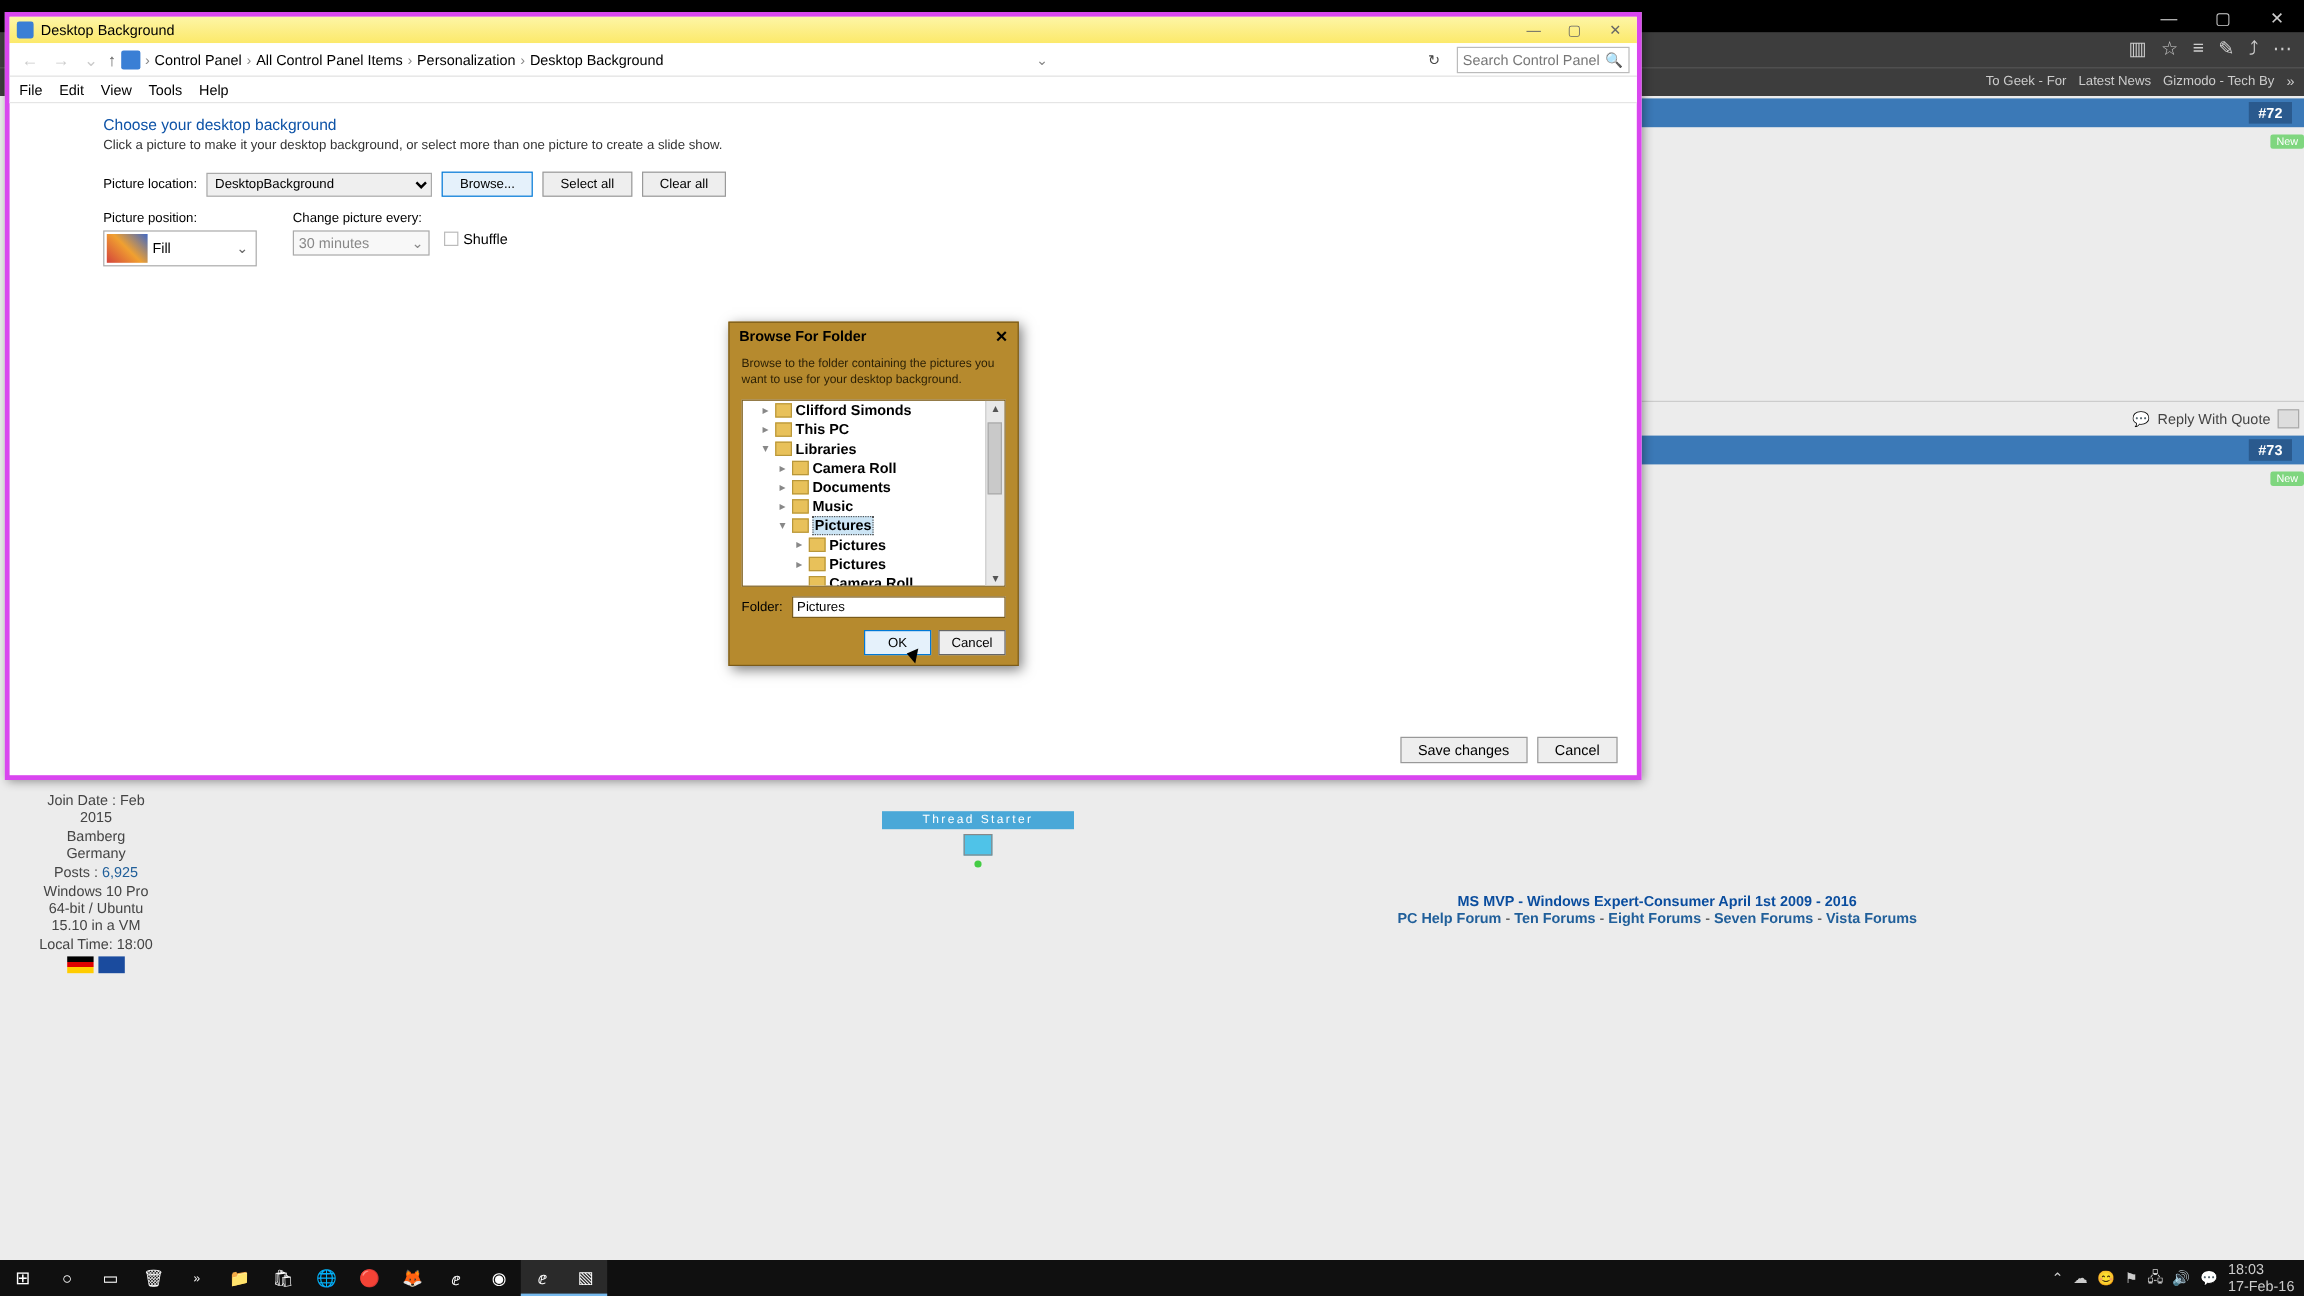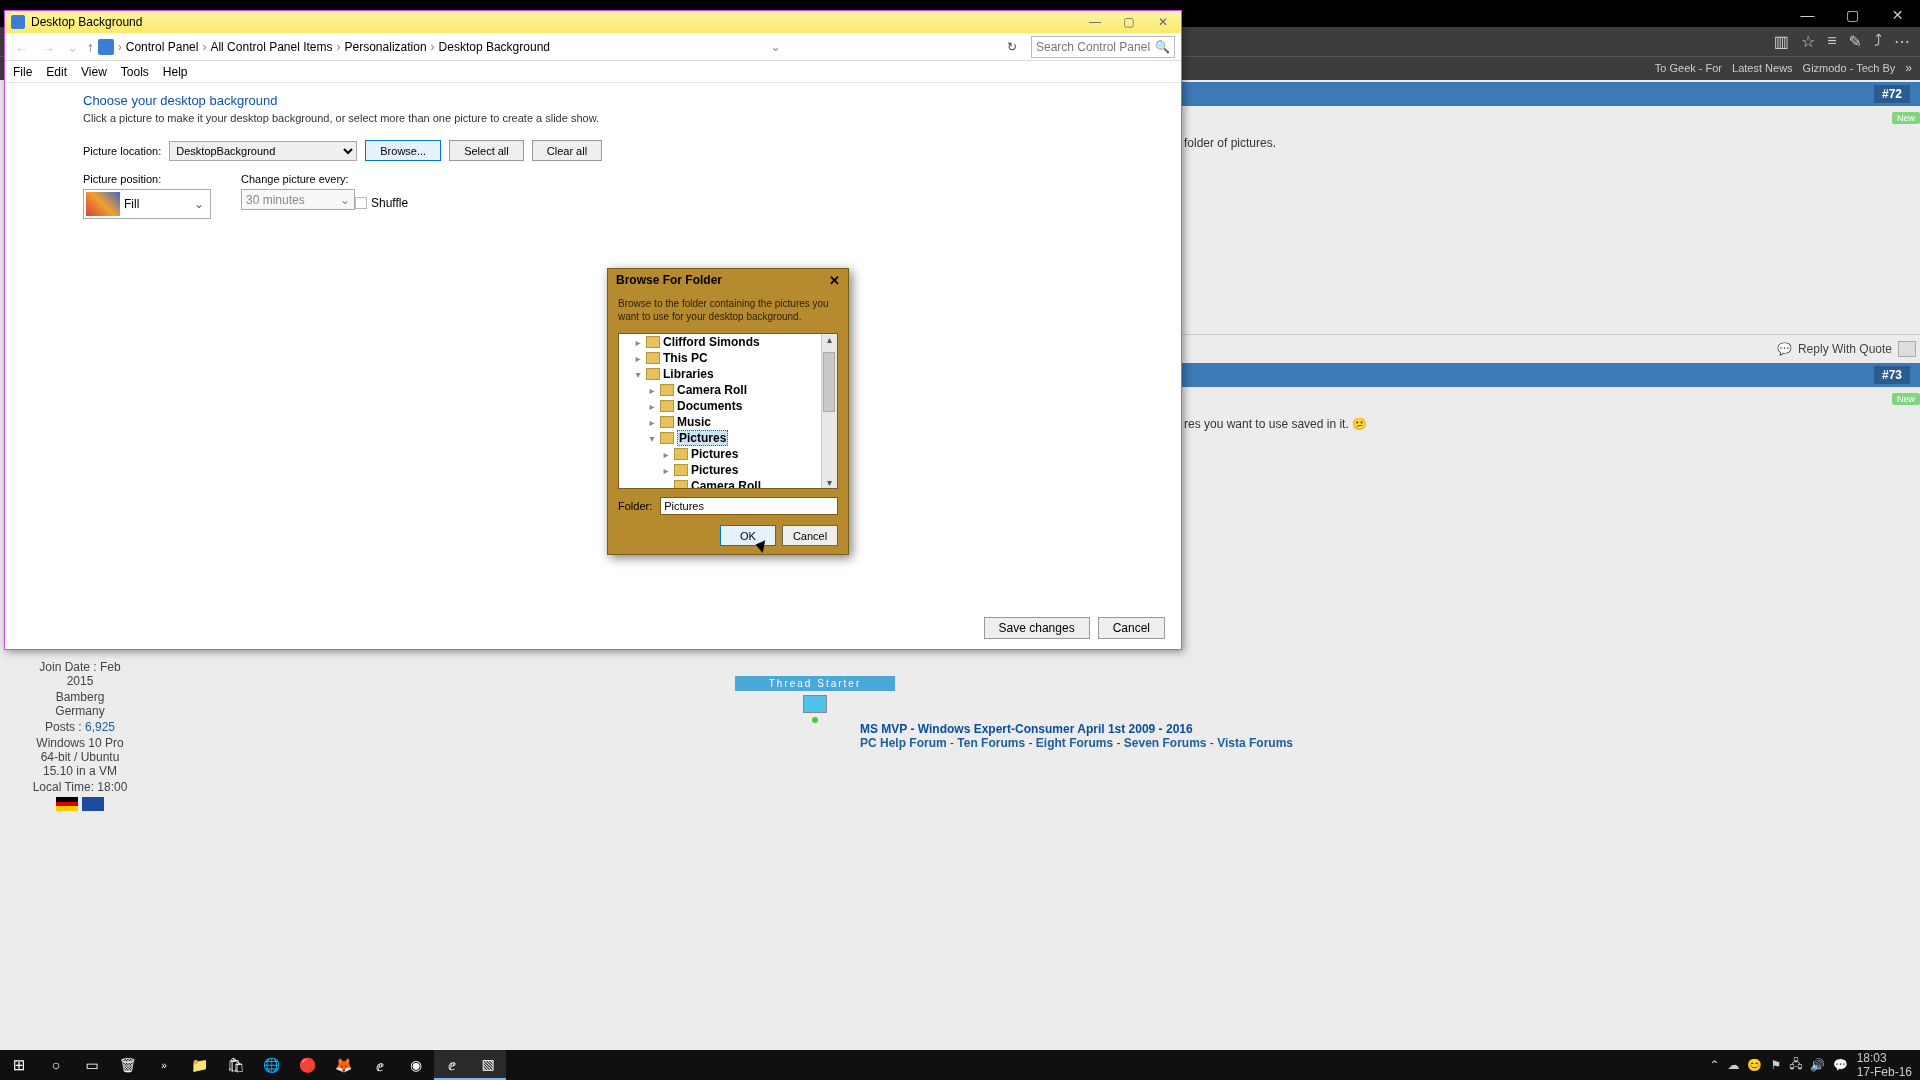--- a/index.html
+++ b/index.html
@@ -6,21 +6,21 @@
 body{width:1920px;height:1080px;background:#1a1a1a;overflow:hidden;position:relative}
 .browser-chrome{position:absolute;top:0;left:0;right:0;height:80px;background:#3d3d3d;display:flex;flex-direction:column}
 .browser-tabs{height:30px;background:#000;display:flex;align-items:center}
 .browser-toolbar{height:33px;background:#3d3d3d;display:flex;align-items:center;justify-content:flex-end;padding:0 10px;gap:12px}
 .browser-toolbar .ico{color:#ccc;font-size:16px}
 .bookmark-bar{height:27px;background:#3d3d3d;display:flex;align-items:center;justify-content:flex-end;padding:0 8px;gap:10px;color:#ccc;border-top:1px solid #555}
 .bookmark-bar a{color:#ccc;text-decoration:none;font-size:11px}
 .win-controls{position:absolute;top:0;right:0;display:flex}
 .win-controls span{width:45px;height:30px;display:flex;align-items:center;justify-content:center;color:#ccc;font-size:14px}
 
-.cp-window{position:absolute;top:10px;left:4px;width:1178px;height:640px;background:#fff;border:1px solid #d946ef;box-shadow:2px 2px 8px rgba(0,0,0,0.4)}
+.cp-window{position:absolute;top:10px;left:4px;width:1364px;height:640px;background:#fff;border:4px solid #d946ef;box-shadow:2px 2px 8px rgba(0,0,0,0.4)}
 .cp-title{height:22px;background:linear-gradient(#fdf5a6,#fce96a);display:flex;align-items:center;padding:0 6px;font-size:12px}
 .cp-title .ico-cp{width:14px;height:14px;background:#3a7fd5;margin-right:6px;border-radius:2px}
 .cp-title .wctrl{margin-left:auto;display:flex;gap:10px}
 .cp-title .wctrl span{width:24px;text-align:center;color:#666;font-family:Arial}
 .cp-addr{height:28px;background:#fff;display:flex;align-items:center;padding:2px 6px;gap:4px;border-bottom:1px solid #ddd}
 .cp-addr .nav-arrow{color:#ccc;font-size:14px;padding:0 4px}
 .cp-addr .up{color:#666;font-size:14px}
 .cp-addr .loc-ico{width:16px;height:16px;background:#3a7fd5;border-radius:2px}
 .cp-addr .crumb{color:#000}
 .cp-addr .sep{color:#888}
@@ -90,21 +90,21 @@
 
 .user-snip{position:absolute;top:660px;left:30px;width:100px;text-align:center;font-size:10px;color:#444}
 .user-snip div{margin-bottom:2px}
 .user-snip .flags{display:flex;justify-content:center;gap:4px;margin-top:3px}
 .user-snip .flags span{width:22px;height:14px;display:inline-block}
 .forum-mid{position:absolute;top:676px;left:735px;width:160px;text-align:center;font-size:10px}
 .forum-mid .ts{background:#4aa8d8;color:#fff;padding:2px 6px;letter-spacing:2px;font-size:10px}
 .forum-mid .ava{width:24px;height:18px;margin:4px auto;background:#4fc3e8;border:1px solid #888}
 .forum-mid .dot{width:6px;height:6px;background:#4c4;border-radius:50%;margin:2px auto}
 
-.sig{position:absolute;top:722px;left:860px;right:18px;text-align:left;font-size:12px;color:#333}
+.sig{position:absolute;top:744px;left:860px;right:18px;text-align:center;font-size:12px;color:#333}
 .sig b{color:#0a4d9e}
 .sig a{color:#205f9a;text-decoration:none;font-weight:bold}
 
 .taskbar{position:absolute;bottom:0;left:0;right:0;height:30px;background:#101010;display:flex;align-items:center}
 .taskbar .start{width:38px;height:30px;display:flex;align-items:center;justify-content:center;color:#fff;font-size:15px}
 .taskbar .tico{width:36px;height:30px;display:flex;align-items:center;justify-content:center;color:#fff;font-size:14px}
 .taskbar .active{border-bottom:2px solid #76b9ed;background:#2a2a2a}
 .taskbar .tray{margin-left:auto;display:flex;align-items:center;gap:8px;padding:0 8px;color:#ccc;font-size:10px}
 .taskbar .clock{text-align:left;line-height:1.2;font-size:10px}
 </style>
@@ -208,21 +208,21 @@
       <div>
         <label>Picture position:</label>
         <div class="pos-sel">
           <span class="pthumb"></span>
           <span>Fill</span>
           <span class="dd">⌄</span>
         </div>
       </div>
       <div>
         <label>Change picture every:</label>
-        <div style="display:flex;align-items:flex-end">
+        <div style="display:flex;gap:12px;align-items:flex-start">
           <div class="change-sel">
             <span>30 minutes</span>
             <span class="dd">⌄</span>
           </div>
           <div class="shuffle">
             <span class="box"></span>
             <span>Shuffle</span>
           </div>
         </div>
       </div>

